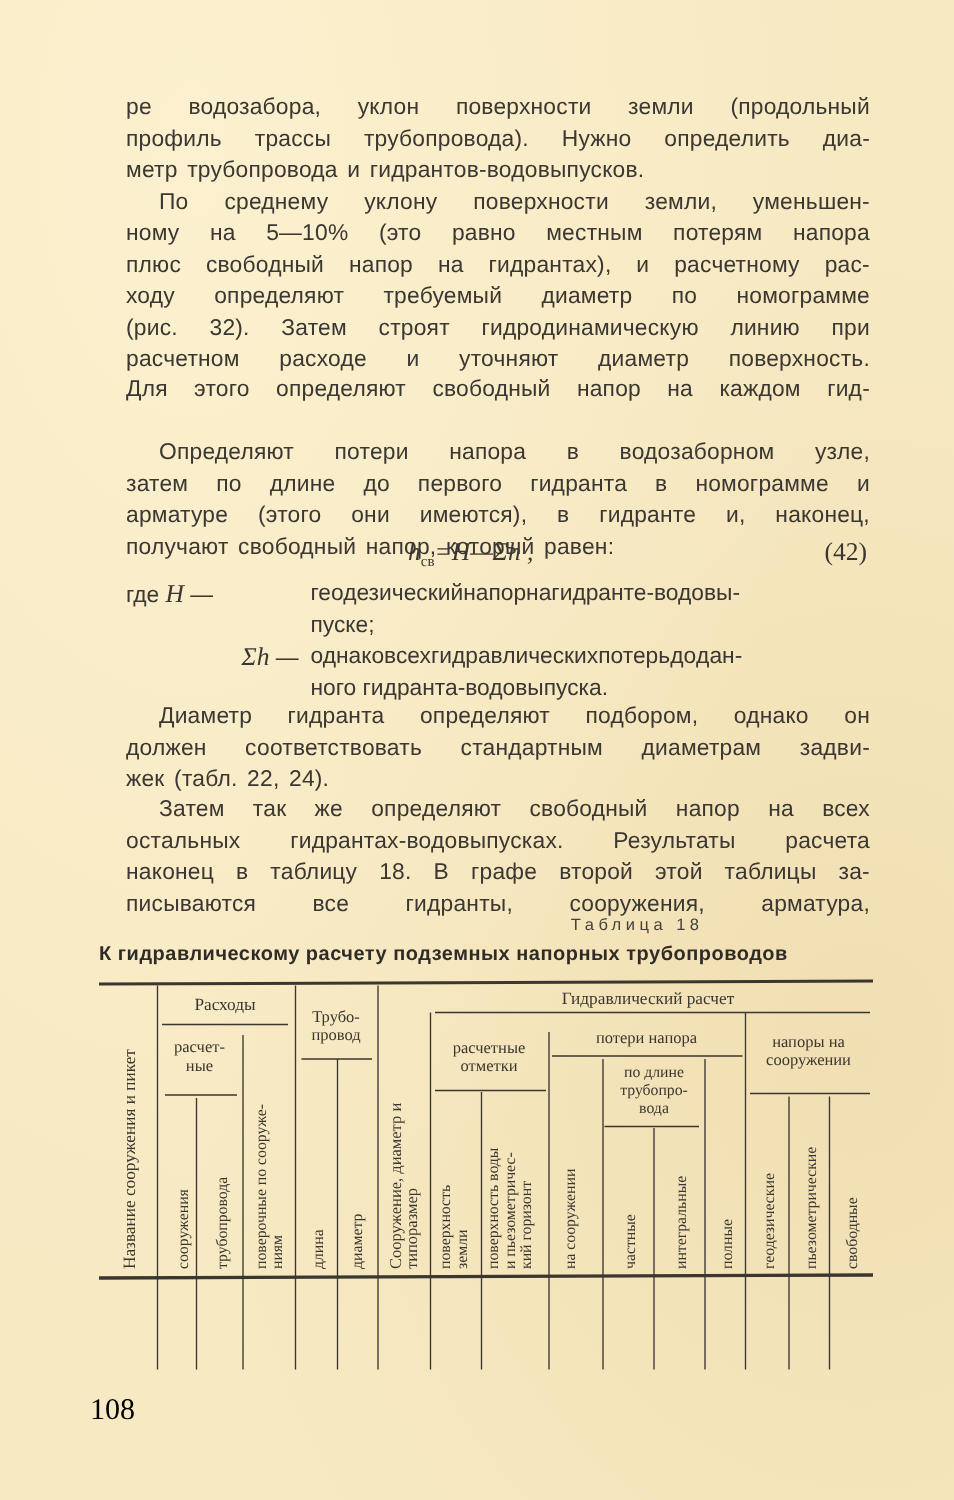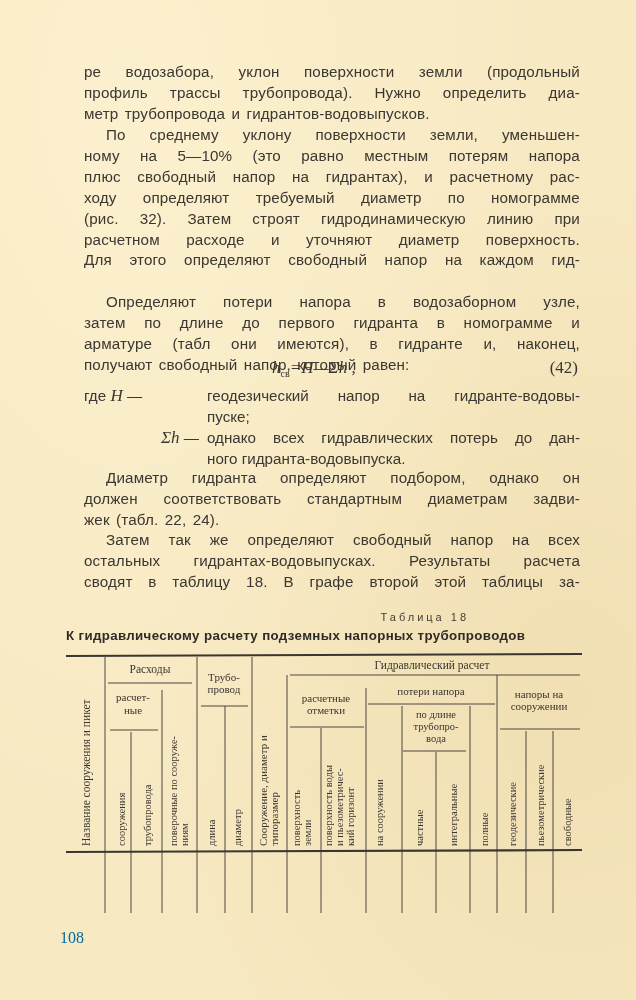--- a/index.html
+++ b/index.html
@@ -34,36 +34,36 @@
   .formula .num { position: absolute; right: 2px; top: 2px; }
   .defs {
     position: absolute; left: 84px; width: 496px; top: 386px;
     font-family: "Liberation Sans", "DejaVu Sans", sans-serif;
     font-size: 15.2px; line-height: 20.9px; color: #3b3732;
   }
   .def-row { position: relative; height: 42px; text-decoration: underline; }
   .def-row .lead { position: absolute; left: 0; top: 0; white-space: nowrap; }
   .def-row .sym { font-family: "Liberation Serif", serif; font-style: italic; font-size: 17px; }
   .def-row .txt { position: absolute; left: 123px; width: 373px; top: 0; }
-  .def-row .txt .l1 { display: flex; justify-content: space-between; white-space: nowrap; gap: 16px; }
+  .def-row .txt .l1 { display: flex; white-space: nowrap; }
   .def-row .txt .l2 { white-space: nowrap; padding-left: 22px; margin-left: -22px; }
   .table-label {
     position: absolute; right: 56px; top: 611px;
     font-family: "Liberation Sans", sans-serif; font-size: 11px; letter-spacing: 3px; color: #44403a;
   }
   .table-title {
     position: absolute; left: 66px; top: 628px; width: 516px;
     font-family: "Liberation Sans", "DejaVu Sans", sans-serif; font-weight: bold;
     font-size: 13.3px; color: #2f2c28; white-space: nowrap; letter-spacing: 0.35px;
   }
   svg.tbl { position: absolute; left: 0; top: 0; }
   svg.tbl text { font-family: "Liberation Serif", "DejaVu Serif", serif; fill: #3a3630; }
   .page-num {
     position: absolute; left: 60px; top: 929px;
-    font-family: "Liberation Serif", serif; font-size: 16px; color: #0369a1;
+    font-family: "Liberation Serif", serif; font-size: 20px; color: #000000;
   }
 </style>
 </head>
 <body>
 
 <div class="page">
 
   <div id="paragraphs">
       <div class="body-text" style="top: 62px;">
         <div class="line">
@@ -164,21 +164,21 @@
           <span class="w">длине</span>
           <span class="w">до</span>
           <span class="w">первого</span>
           <span class="w">гидранта</span>
           <span class="w">в</span>
           <span class="w">номограмме</span>
           <span class="w">и</span>
         </div>
         <div class="line">
           <span class="w">арматуре</span>
-          <span class="w">(табл</span>
+          <span class="w">(этого</span>
           <span class="w">они</span>
           <span class="w">имеются),</span>
           <span class="w">в</span>
           <span class="w">гидранте</span>
           <span class="w">и,</span>
           <span class="w">наконец,</span>
         </div>
         <div class="line last" style="word-spacing: 2px;">получают свободный напор, который равен:</div>
       </div>
       <div class="body-text" style="top: 468px;">
@@ -210,30 +210,37 @@
           <span class="w">на</span>
           <span class="w">всех</span>
         </div>
         <div class="line">
           <span class="w">остальных</span>
           <span class="w">гидрантах-водовыпусках.</span>
           <span class="w">Результаты</span>
           <span class="w">расчета</span>
         </div>
         <div class="line">
-          <span class="w">сводят</span>
+          <span class="w">наконец</span>
           <span class="w">в</span>
           <span class="w">таблицу</span>
           <span class="w">18.</span>
           <span class="w">В</span>
           <span class="w">графе</span>
           <span class="w">второй</span>
           <span class="w">этой</span>
           <span class="w">таблицы</span>
           <span class="w">за-</span>
+        </div>
+        <div class="line">
+          <span class="w">писываются</span>
+          <span class="w">все</span>
+          <span class="w">гидранты,</span>
+          <span class="w">сооружения,</span>
+          <span class="w">арматура,</span>
         </div>
       </div>
     </div>
 
   <div class="formula">
     <span class="expr"><span>h</span><sub>св</sub><span>=H—Σh ,</span></span>
     <span class="num">(42)</span>
   </div>
 
   <div class="defs">

